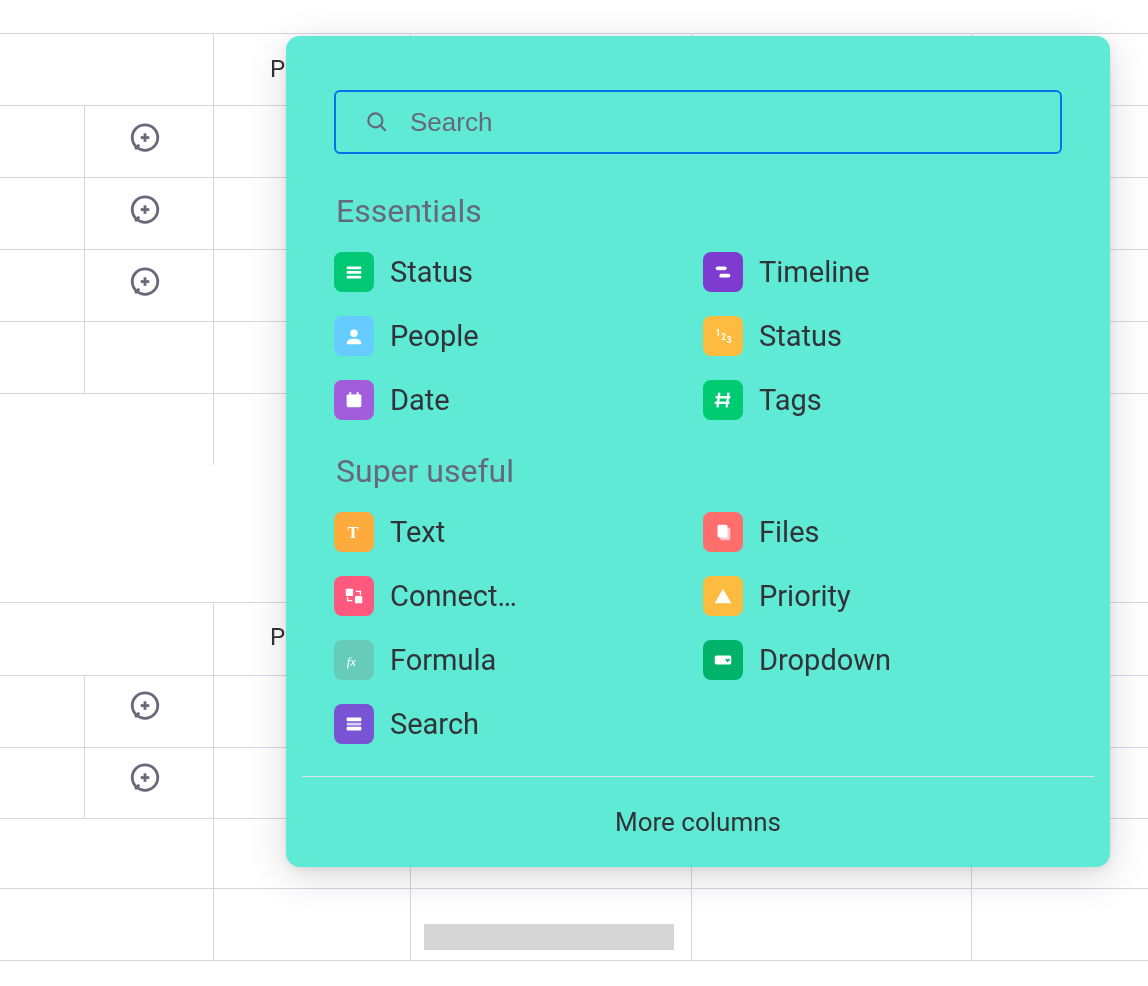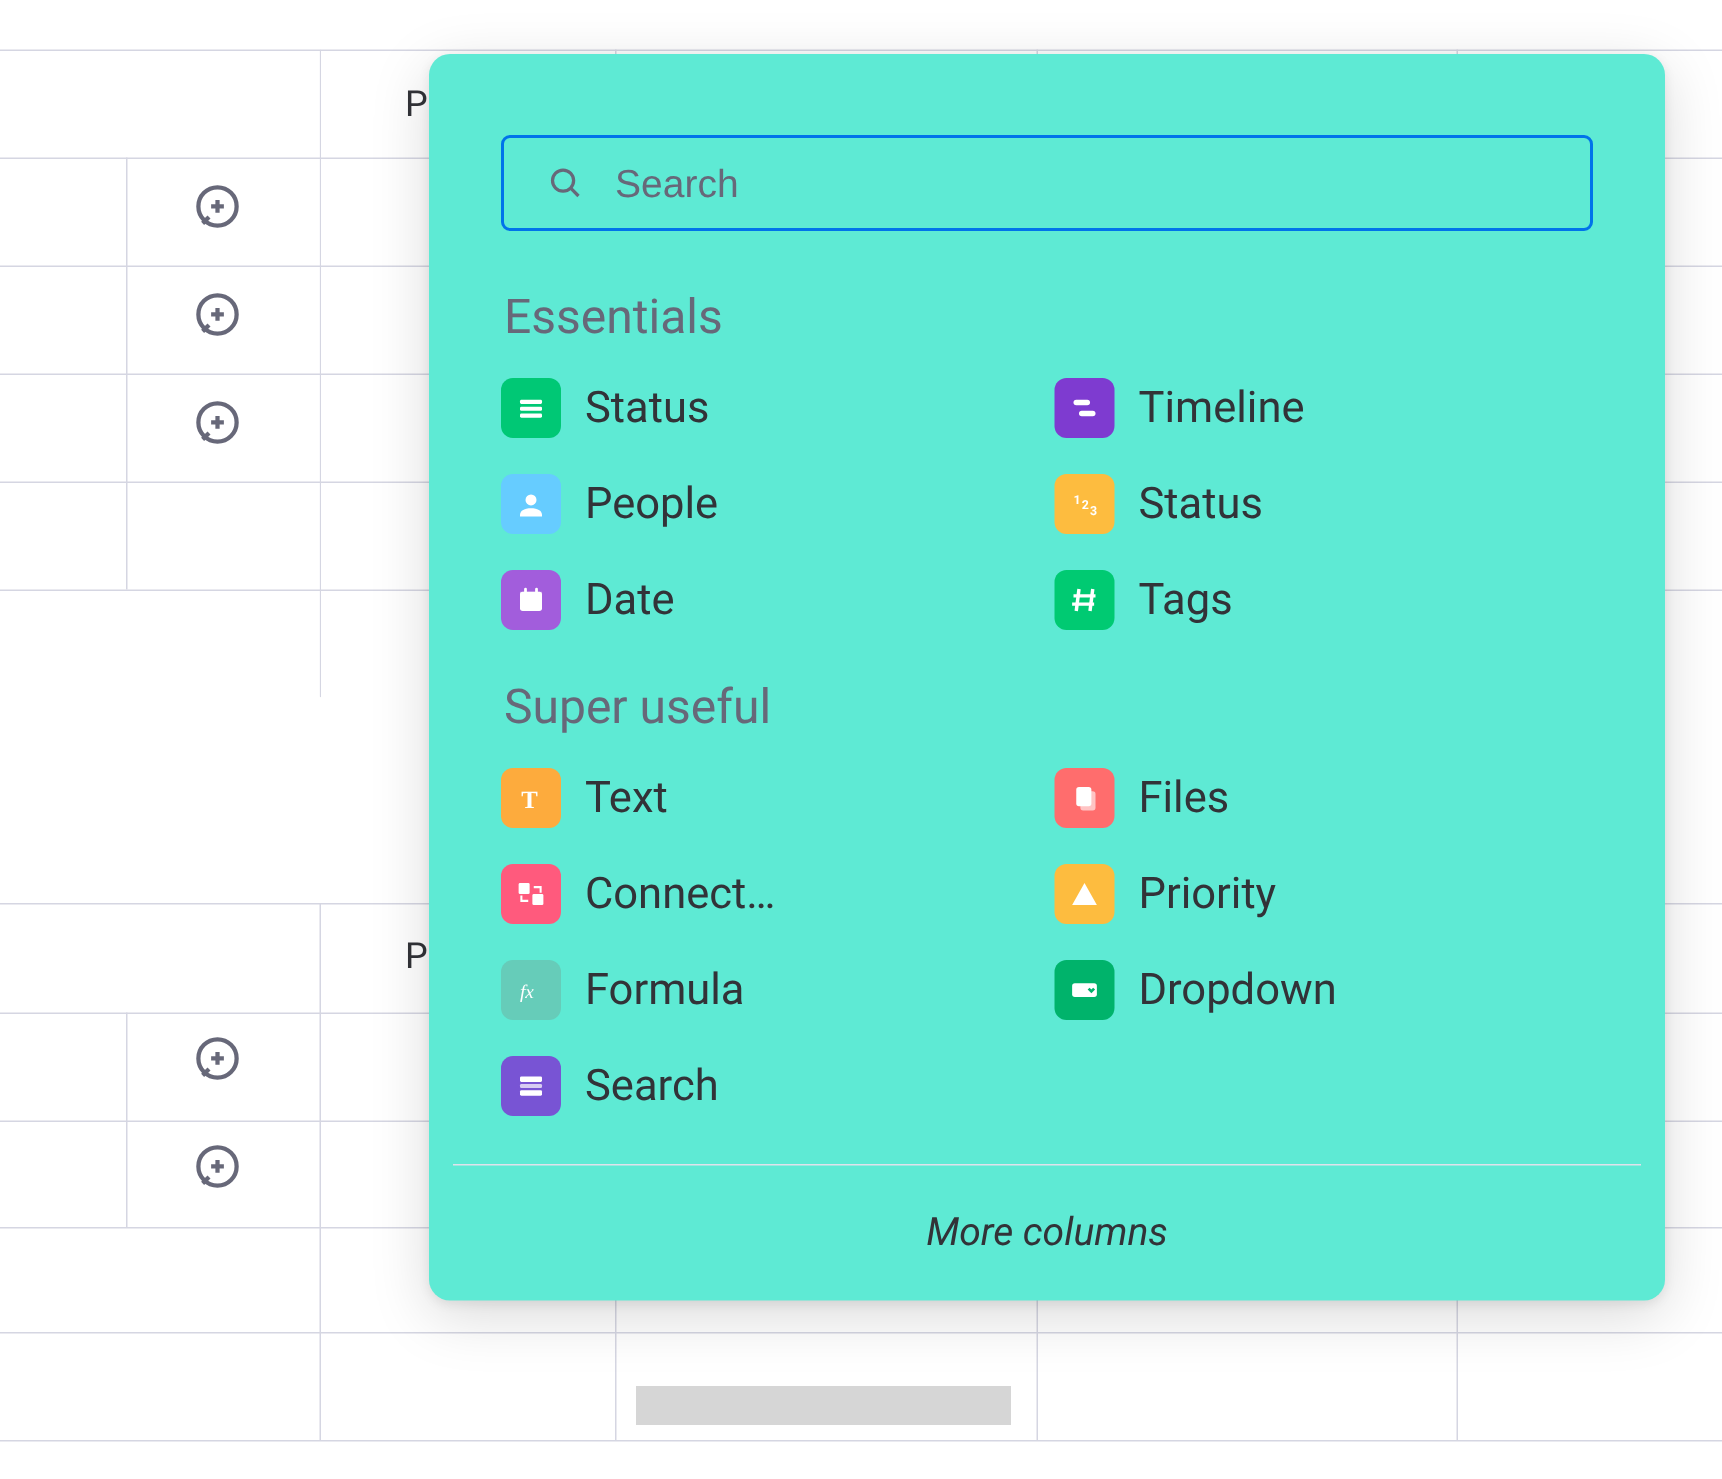--- a/index.html
+++ b/index.html
@@ -156,21 +156,20 @@
     border-top: 1px solid #e0e2eb;
     margin: 22px -32px 0 -32px;
   }
 
   .more-columns {
     text-align: center;
     font-size: 26px;
     color: #323338;
     padding-top: 30px;
     cursor: pointer;
-    font-style: italic;
   }
 
   
   .bg-green   { background: #00c875; }
   .bg-purple  { background: #7e3bd0; }
   .bg-lblue   { background: #66ccff; }
   .bg-yellow  { background: #fdbc3f; }
   .bg-violet  { background: #a25ddc; }
   .bg-emerald { background: #00ca72; }
   .bg-pink    { background: #ff5a7d; }

